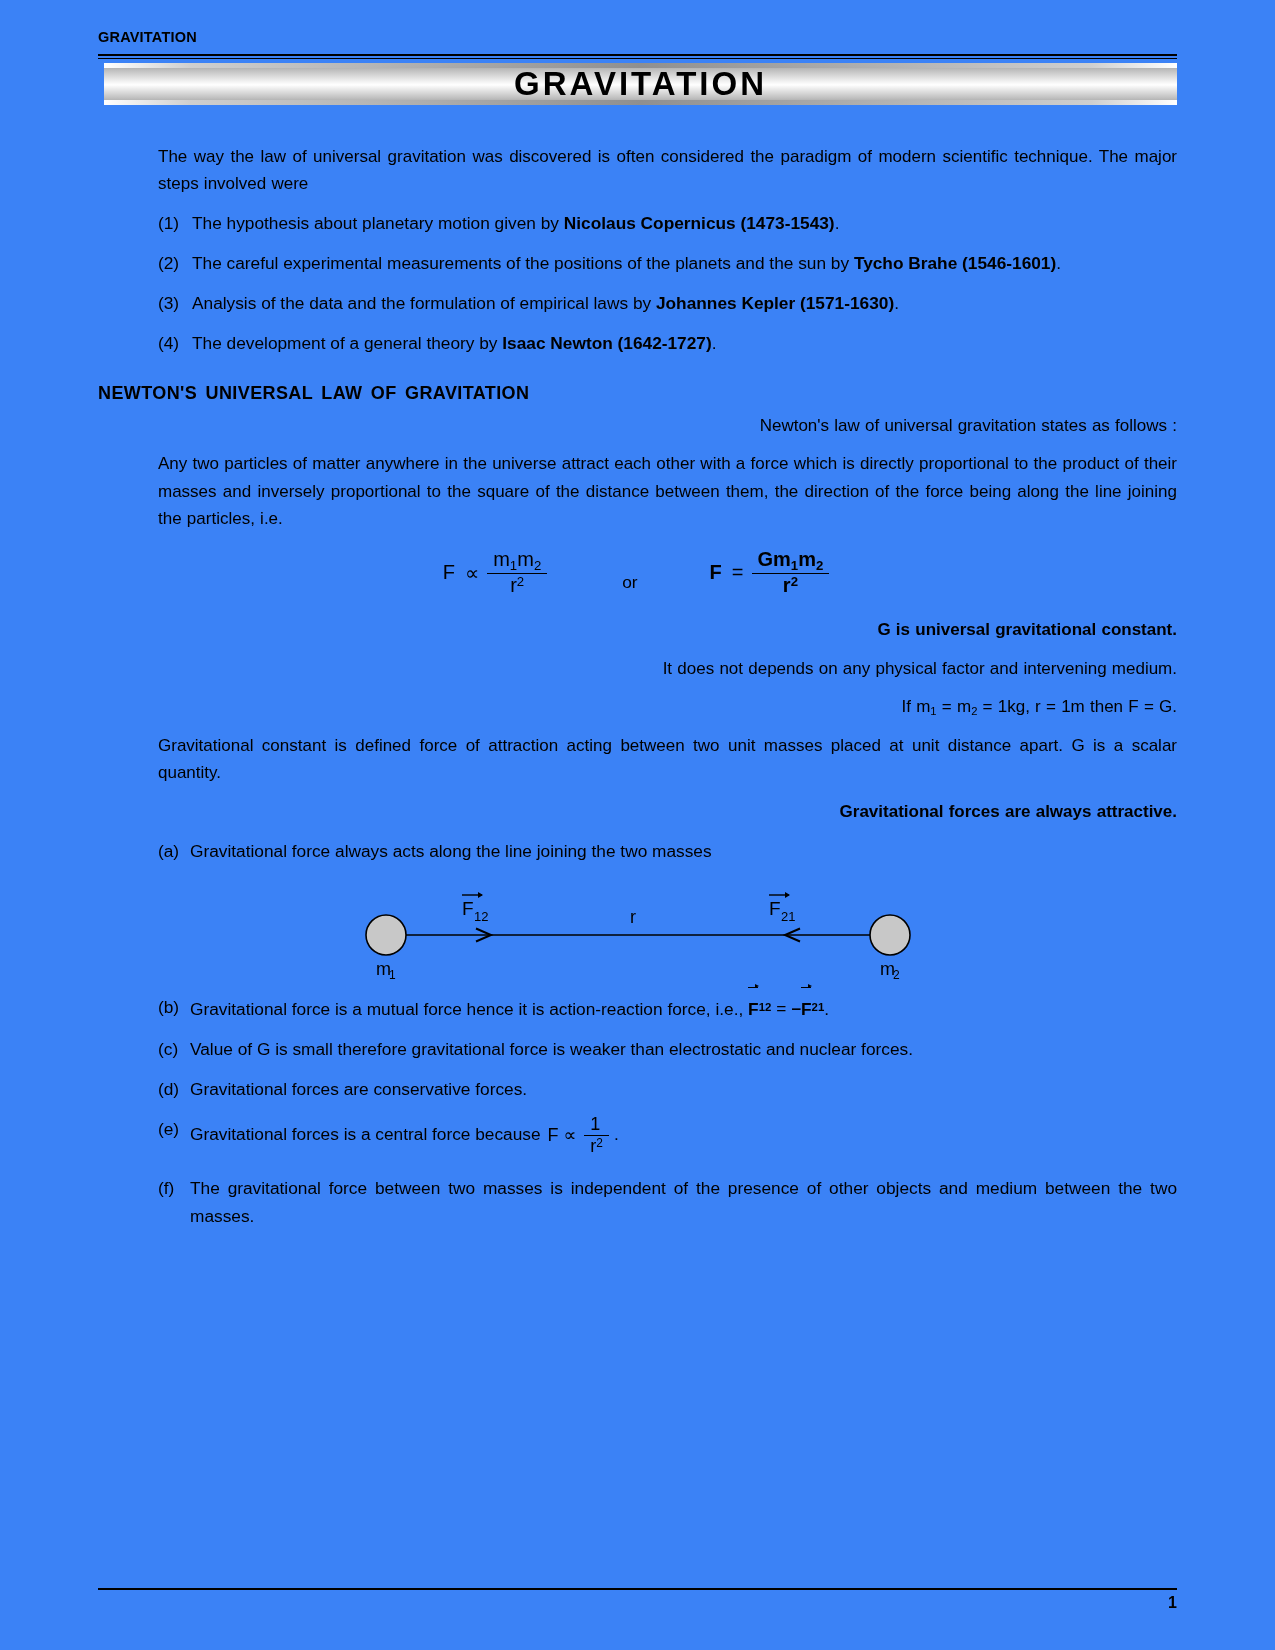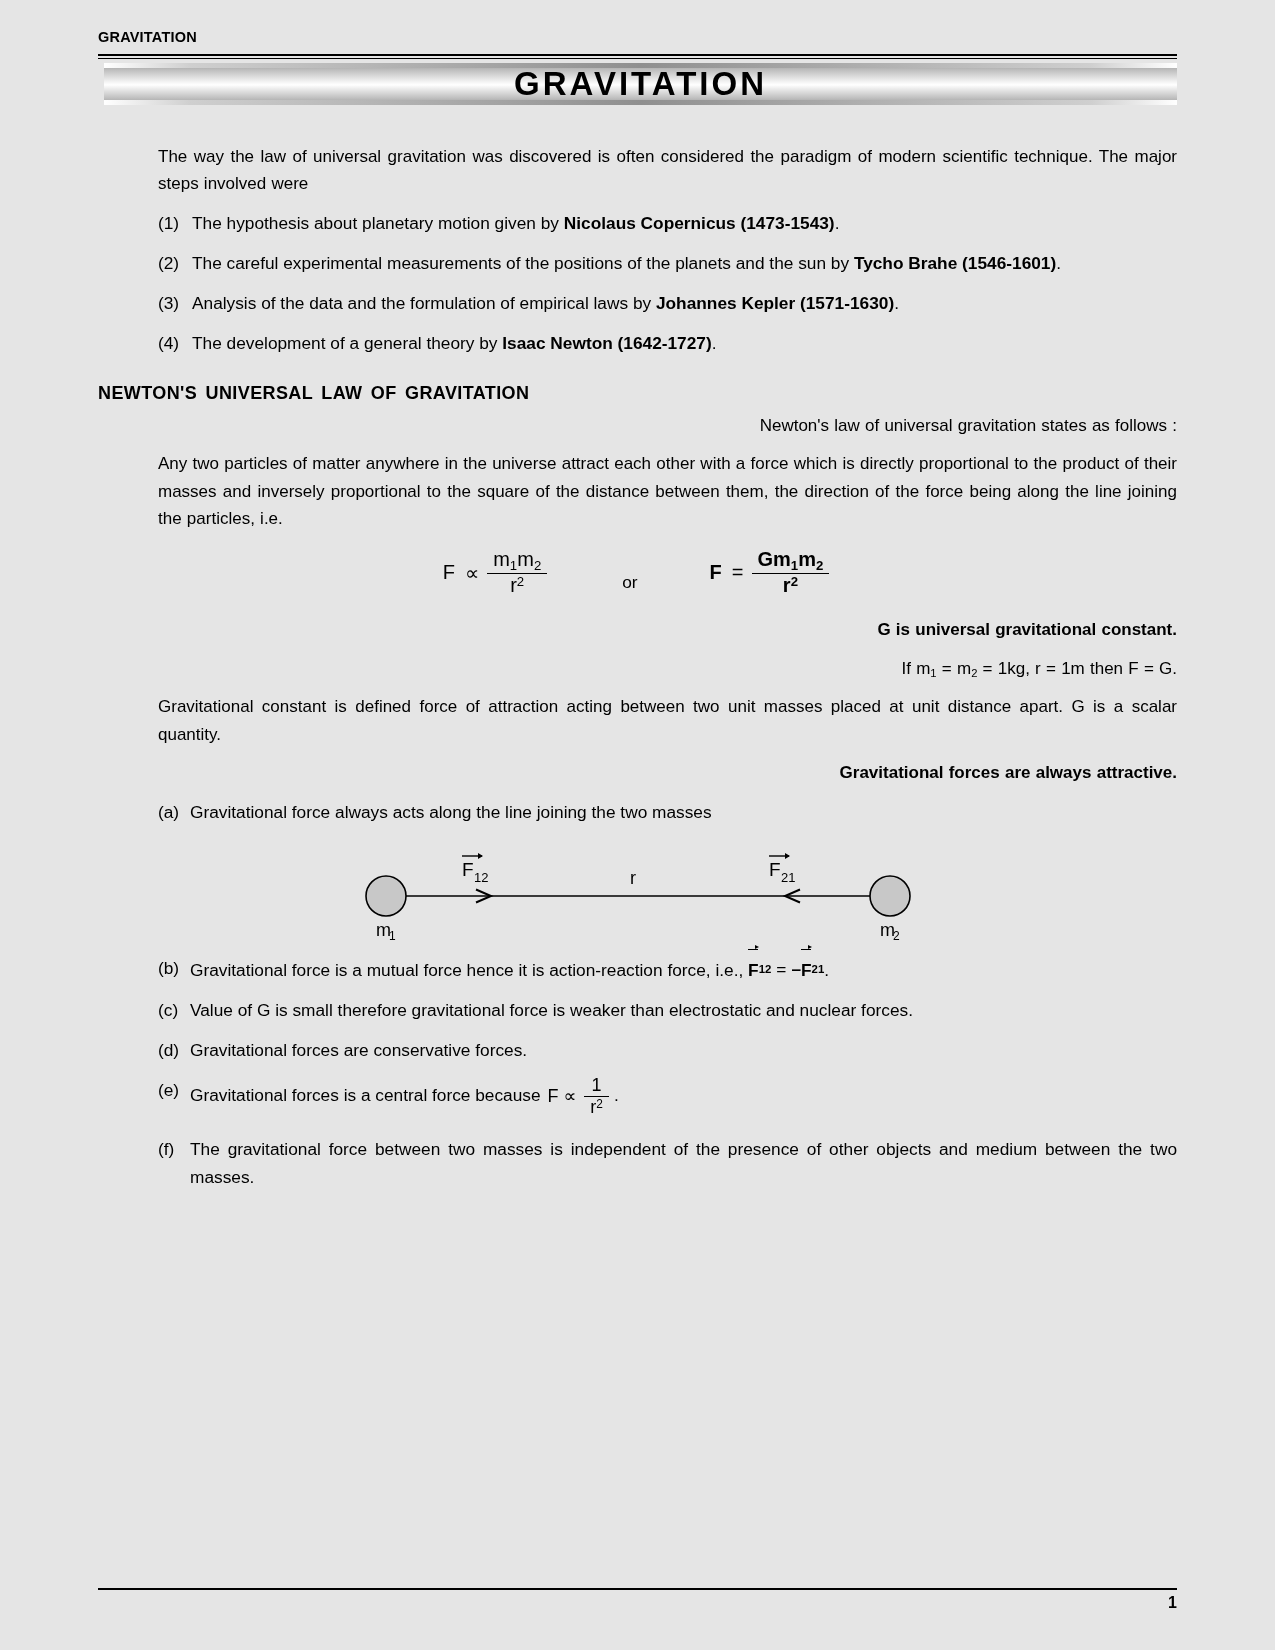--- a/index.html
+++ b/index.html
@@ -9,21 +9,21 @@
   }
   body {
     font-family: "Liberation Sans", sans-serif;
     color: #000000;
   }
   .page {
     position: relative;
     width: 1275px;
     height: 1650px;
     margin: 0 auto;
-    background: #e5e5e5;
+    background: #3b82f6;
     box-sizing: border-box;
     padding: 30px 98px 0 98px;
     overflow: hidden;
   }
 
   
   .running-head {
     font-size: 14.5px;
     font-weight: bold;
     letter-spacing: 0.2px;
@@ -122,21 +122,21 @@
     display: flex;
     align-items: center;
     justify-content: center;
     gap: 72px;
     margin: 16px 0 20px 0;
     font-size: 20px;
   }
   .frac {
     display: inline-flex;
     flex-direction: column;
-    align-items: center;
+    align-items: flex-start;
     vertical-align: middle;
     margin: 0 3px;
   }
   .frac .num {
     padding: 0 6px 1px 6px;
     line-height: 1.05;
   }
   .frac .den {
     border-top: 1.6px solid #000;
     padding: 1px 6px 0 6px;
@@ -275,20 +275,21 @@
         <span class="op">=</span>
         <span class="frac">
           <span class="num"><span>Gm</span><sub>1</sub><span>m</span><sub>2</sub></span>
           <span class="den"><span>r</span><sup>2</sup></span>
         </span>
       </span>
     </div>
 
     <p class="body tight" style="font-weight:bold;">G  is  universal  gravitational  constant.</p>
 
+    <p class="body tight">It  does  not  depends  on  any  physical  factor  and  intervening  medium.</p>
 
     <p class="body tight"><span>If  m</span><sub>1</sub><span>  =  m</span><sub>2</sub><span>  =  1kg,  r  =  1m  then  F  =  G.</span></p>
 
     <p class="body">Gravitational constant is defined force of attraction acting between two unit masses placed at unit distance apart.  G  is  a  scalar  quantity.</p>
 
 
     <p class="body tight" style="font-weight:bold;">Gravitational  forces  are  always  attractive.</p>
 
     <div class="num-item letter">
       <span class="marker">(a)</span>

